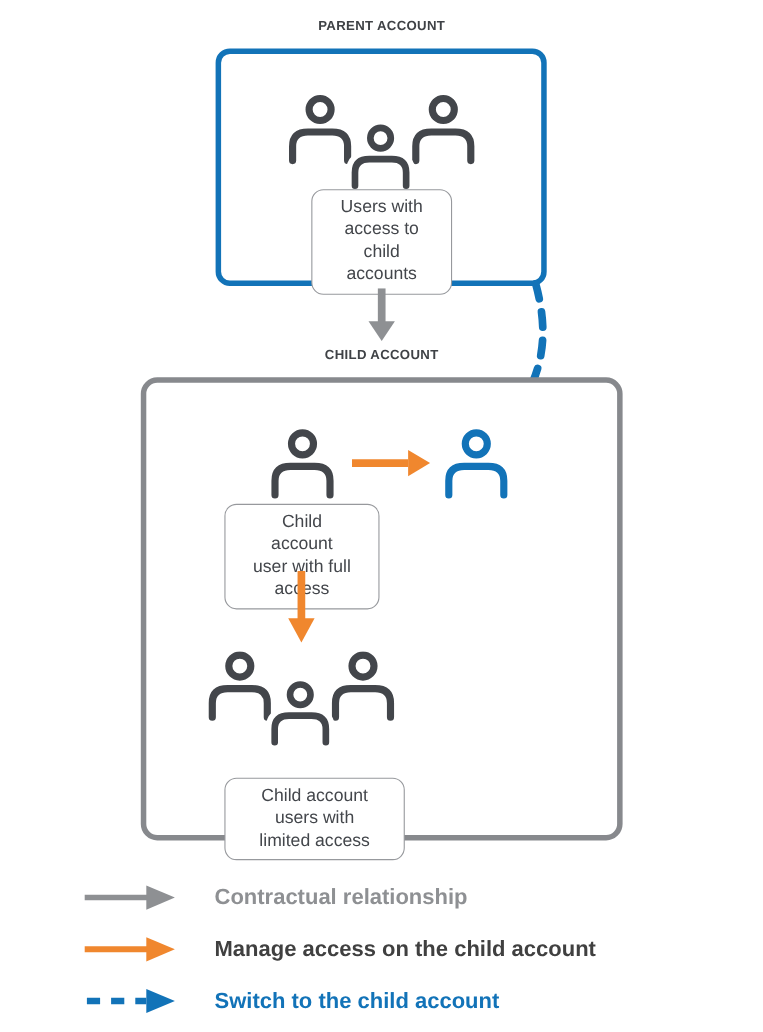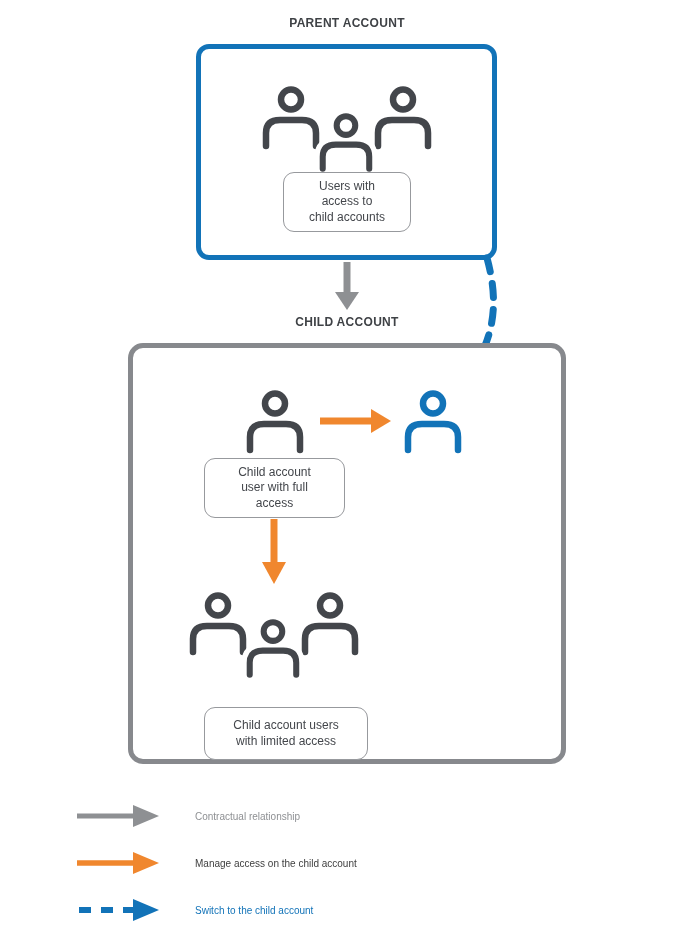--- a/index.html
+++ b/index.html
@@ -40,37 +40,37 @@
     border: 5px solid #87898d;
     border-radius: 15px;
   }
   .label-pill {
     position: absolute;
     box-sizing: border-box;
     background: #ffffff;
     border: 1.6px solid #97999d;
     border-radius: 11px;
     color: #43464b;
-    font-size: 12px;
+    font-size: 16px;
     line-height: 1.28;
     text-align: center;
     padding: 6px 24px;
     display: flex;
     align-items: center;
     justify-content: center;
   }
   .legend-row {
     position: absolute;
     left: 75px;
     display: flex;
     align-items: center;
     gap: 34px;
     height: 26px;
   }
-  .legend-label { font-size: 10px; font-weight: 400; white-space: nowrap; }
+  .legend-label { font-size: 20px; font-weight: 700; white-space: nowrap; }
   .legend-gray   { color: #8e9093; }
   .legend-orange { color: #404040; }
   .legend-blue   { color: #1273b8; }
   svg { display: block; }
   .hidden-defs { position: absolute; width: 0; height: 0; overflow: hidden; }
 </style>
 </head>
 <body>
 
 <div class="canvas">

